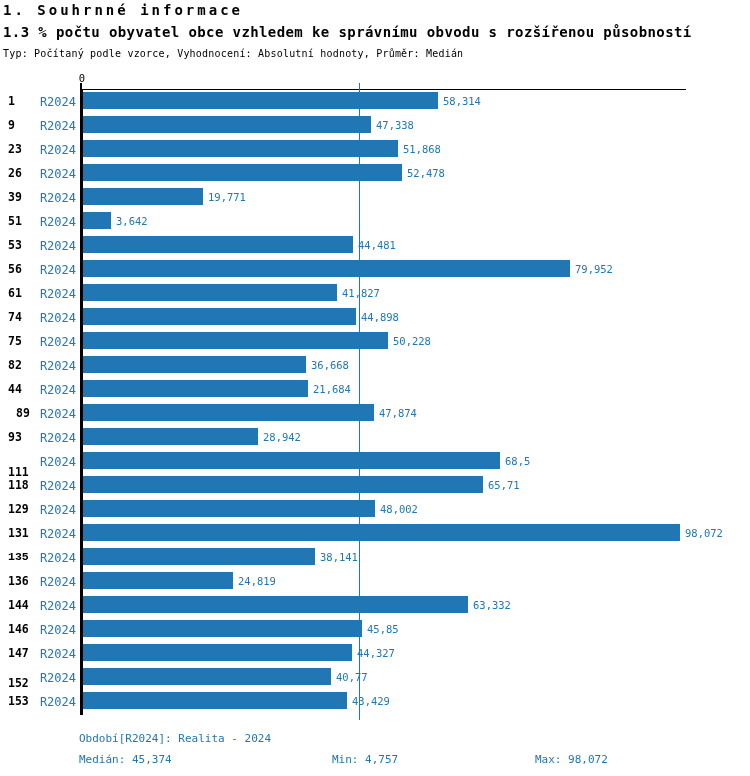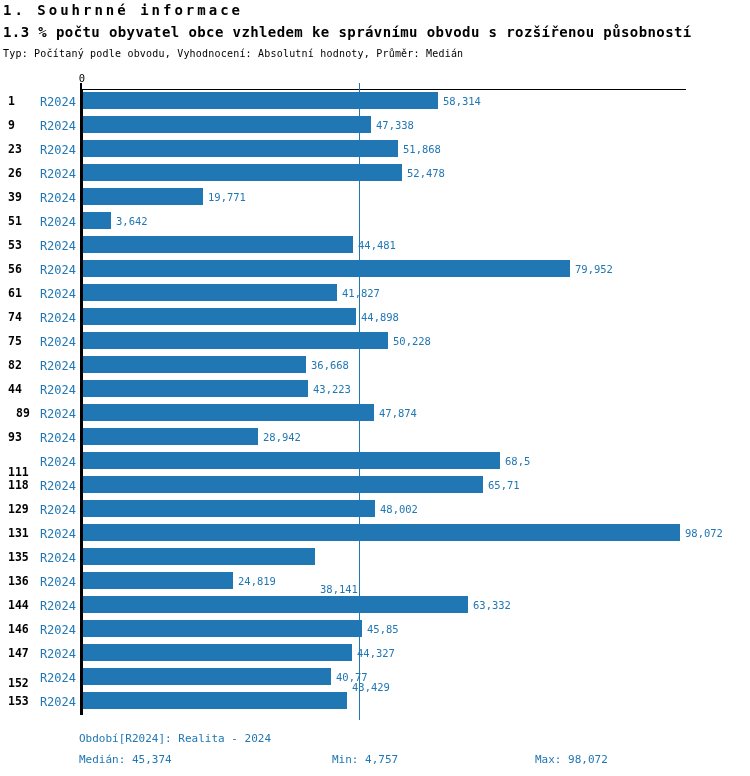--- a/index.html
+++ b/index.html
@@ -45,21 +45,21 @@
   .f-period{left:79px;top:732px;}
   .f-median{left:79px;top:753px;}
   .f-min{left:332px;top:753px;}
   .f-max{left:535px;top:753px;}
 </style>
 </head>
 <body>
 
 <div class="title">1. Souhrnné informace</div>
 <div class="subtitle">1.3 % počtu obyvatel obce vzhledem ke správnímu obvodu s rozšířenou působností</div>
-<div class="meta">Typ: Počítaný podle obvodu, Vyhodnocení: Absolutní hodnoty, Průměr: Medián</div>
+<div class="meta">Typ: Počítaný podle vzorce, Vyhodnocení: Absolutní hodnoty, Průměr: Medián</div>
 
 <div id="plot">
   <div class="zero-label">0</div>
   <div class="axis-top"></div>
   <div class="zero-tick"></div>
   <div class="y-spine"></div>
   <div class="median-line" id="median-line" style="left: 359px; background: rgb(32, 119, 180);"></div>
 
 <div class="row-num" style="top: 94px;">1</div>
     <div class="series-label" style="top: 95px; color: rgb(32, 119, 180);">R2024</div>
@@ -105,21 +105,21 @@
     <div class="series-label" style="top: 335px; color: rgb(32, 119, 180);">R2024</div>
     <div class="bar" style="top: 332px; left: 82px; width: 306px; background: rgb(32, 119, 180);"></div>
     <div class="value-label" style="top: 335px; left: 393px; color: rgb(32, 119, 180);">50,228</div>
     <div class="row-num" style="top: 358px;">82</div>
     <div class="series-label" style="top: 359px; color: rgb(32, 119, 180);">R2024</div>
     <div class="bar" style="top: 356px; left: 82px; width: 224px; background: rgb(32, 119, 180);"></div>
     <div class="value-label" style="top: 359px; left: 311px; color: rgb(32, 119, 180);">36,668</div>
     <div class="row-num" style="top: 382px;">44</div>
     <div class="series-label" style="top: 383px; color: rgb(32, 119, 180);">R2024</div>
     <div class="bar" style="top: 380px; left: 82px; width: 226px; background: rgb(32, 119, 180);"></div>
-    <div class="value-label" style="top: 383px; left: 313px; color: rgb(32, 119, 180);">43,223</div>
+    <div class="value-label" style="top: 383px; left: 313px; color: rgb(32, 119, 180);">21,684</div>
     <div class="row-num" style="top: 406px; text-align: center;">89</div>
     <div class="series-label" style="top: 407px; color: rgb(32, 119, 180);">R2024</div>
     <div class="bar" style="top: 404px; left: 82px; width: 292px; background: rgb(32, 119, 180);"></div>
     <div class="value-label" style="top: 407px; left: 379px; color: rgb(32, 119, 180);">47,874</div>
     <div class="row-num" style="top: 430px;">93</div>
     <div class="series-label" style="top: 431px; color: rgb(32, 119, 180);">R2024</div>
     <div class="bar" style="top: 428px; left: 82px; width: 176px; background: rgb(32, 119, 180);"></div>
     <div class="value-label" style="top: 431px; left: 263px; color: rgb(32, 119, 180);">28,942</div>
     <div class="row-num" style="top: 454px; margin-top: 11px;">111</div>
     <div class="series-label" style="top: 455px; color: rgb(32, 119, 180);">R2024</div>
@@ -130,24 +130,24 @@
     <div class="bar" style="top: 476px; left: 82px; width: 401px; background: rgb(32, 119, 180);"></div>
     <div class="value-label" style="top: 479px; left: 488px; color: rgb(32, 119, 180);">65,71</div>
     <div class="row-num" style="top: 502px;">129</div>
     <div class="series-label" style="top: 503px; color: rgb(32, 119, 180);">R2024</div>
     <div class="bar" style="top: 500px; left: 82px; width: 293px; background: rgb(32, 119, 180);"></div>
     <div class="value-label" style="top: 503px; left: 380px; color: rgb(32, 119, 180);">48,002</div>
     <div class="row-num" style="top: 526px;">131</div>
     <div class="series-label" style="top: 527px; color: rgb(32, 119, 180);">R2024</div>
     <div class="bar" style="top: 524px; left: 82px; width: 598px; background: rgb(32, 119, 180);"></div>
     <div class="value-label" style="top: 527px; left: 685px; color: rgb(32, 119, 180);">98,072</div>
-    <div class="row-num" style="top: 550px;">135</div>
+    <div class="row-num" style="top: 550px; font-family: Liberation Mono, monospace;">135</div>
     <div class="series-label" style="top: 551px; color: rgb(32, 119, 180);">R2024</div>
     <div class="bar" style="top: 548px; left: 82px; width: 233px; background: rgb(32, 119, 180);"></div>
-    <div class="value-label" style="top: 551px; left: 320px; color: rgb(32, 119, 180); margin-top: 32px;">38,141</div>
+    <div class="value-label" style="top: 551px; left: 320px; color: rgb(32, 119, 180);">38,141</div>
     <div class="row-num" style="top: 574px;">136</div>
     <div class="series-label" style="top: 575px; color: rgb(32, 119, 180);">R2024</div>
     <div class="bar" style="top: 572px; left: 82px; width: 151px; background: rgb(32, 119, 180);"></div>
     <div class="value-label" style="top: 575px; left: 238px; color: rgb(32, 119, 180);">24,819</div>
     <div class="row-num" style="top: 598px;">144</div>
     <div class="series-label" style="top: 599px; color: rgb(32, 119, 180);">R2024</div>
     <div class="bar" style="top: 596px; left: 82px; width: 386px; background: rgb(32, 119, 180);"></div>
     <div class="value-label" style="top: 599px; left: 473px; color: rgb(32, 119, 180);">63,332</div>
     <div class="row-num" style="top: 622px;">146</div>
     <div class="series-label" style="top: 623px; color: rgb(32, 119, 180);">R2024</div>
@@ -157,19 +157,19 @@
     <div class="series-label" style="top: 647px; color: rgb(32, 119, 180);">R2024</div>
     <div class="bar" style="top: 644px; left: 82px; width: 270px; background: rgb(32, 119, 180);"></div>
     <div class="value-label" style="top: 647px; left: 357px; color: rgb(32, 119, 180);">44,327</div>
     <div class="row-num" style="top: 662px; margin-top: 14px;">152</div>
     <div class="series-label" style="top: 671px; color: rgb(32, 119, 180);">R2024</div>
     <div class="bar" style="top: 668px; left: 82px; width: 249px; background: rgb(32, 119, 180);"></div>
     <div class="value-label" style="top: 671px; left: 336px; color: rgb(32, 119, 180);">40,77</div>
     <div class="row-num" style="top: 694px;">153</div>
     <div class="series-label" style="top: 695px; color: rgb(32, 119, 180);">R2024</div>
     <div class="bar" style="top: 692px; left: 82px; width: 265px; background: rgb(32, 119, 180);"></div>
-    <div class="value-label" style="top: 681px; left: 352px; color: rgb(32, 119, 180);">43,429</div>
+    <div class="value-label" style="top: 695px; left: 352px; color: rgb(32, 119, 180);">43,429</div>
   </div>
 
 <div class="footer-line f-period">Období[R2024]: Realita - 2024</div>
 <div class="footer-line f-median">Medián: 45,374</div>
 <div class="footer-line f-min">Min: 4,757</div>
 <div class="footer-line f-max">Max: 98,072</div>
 
 </body></html>

